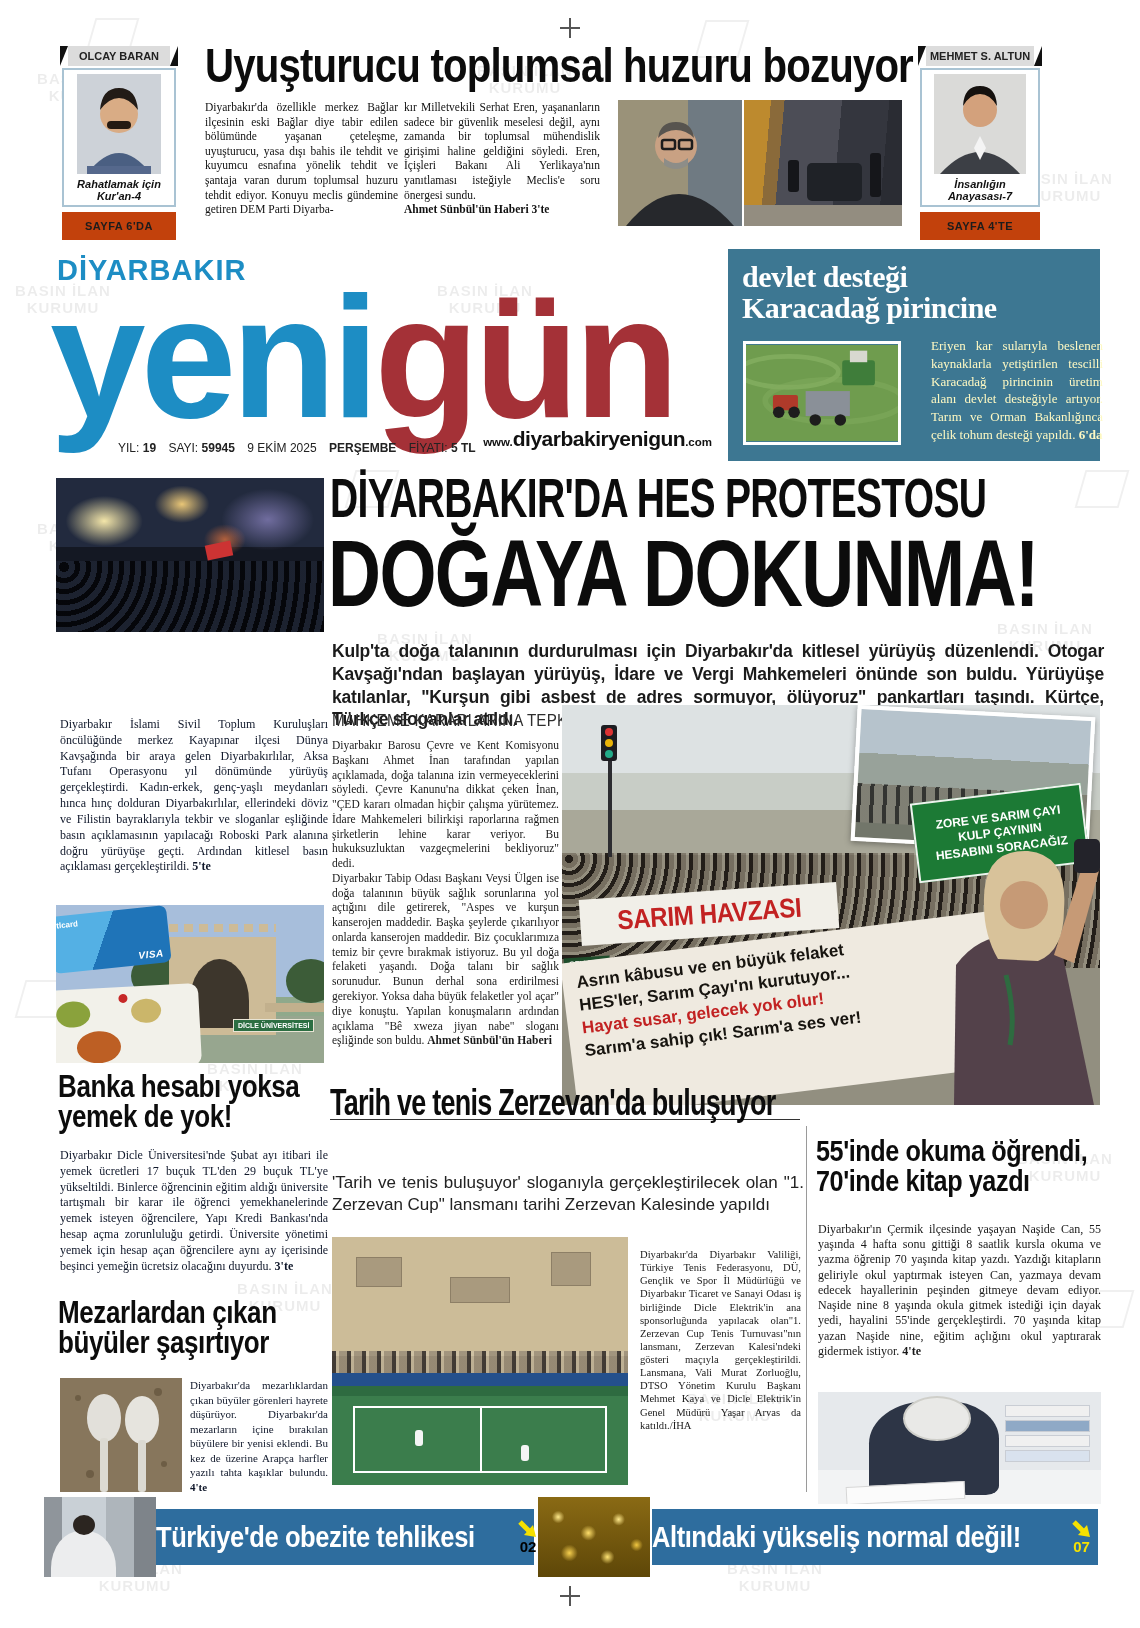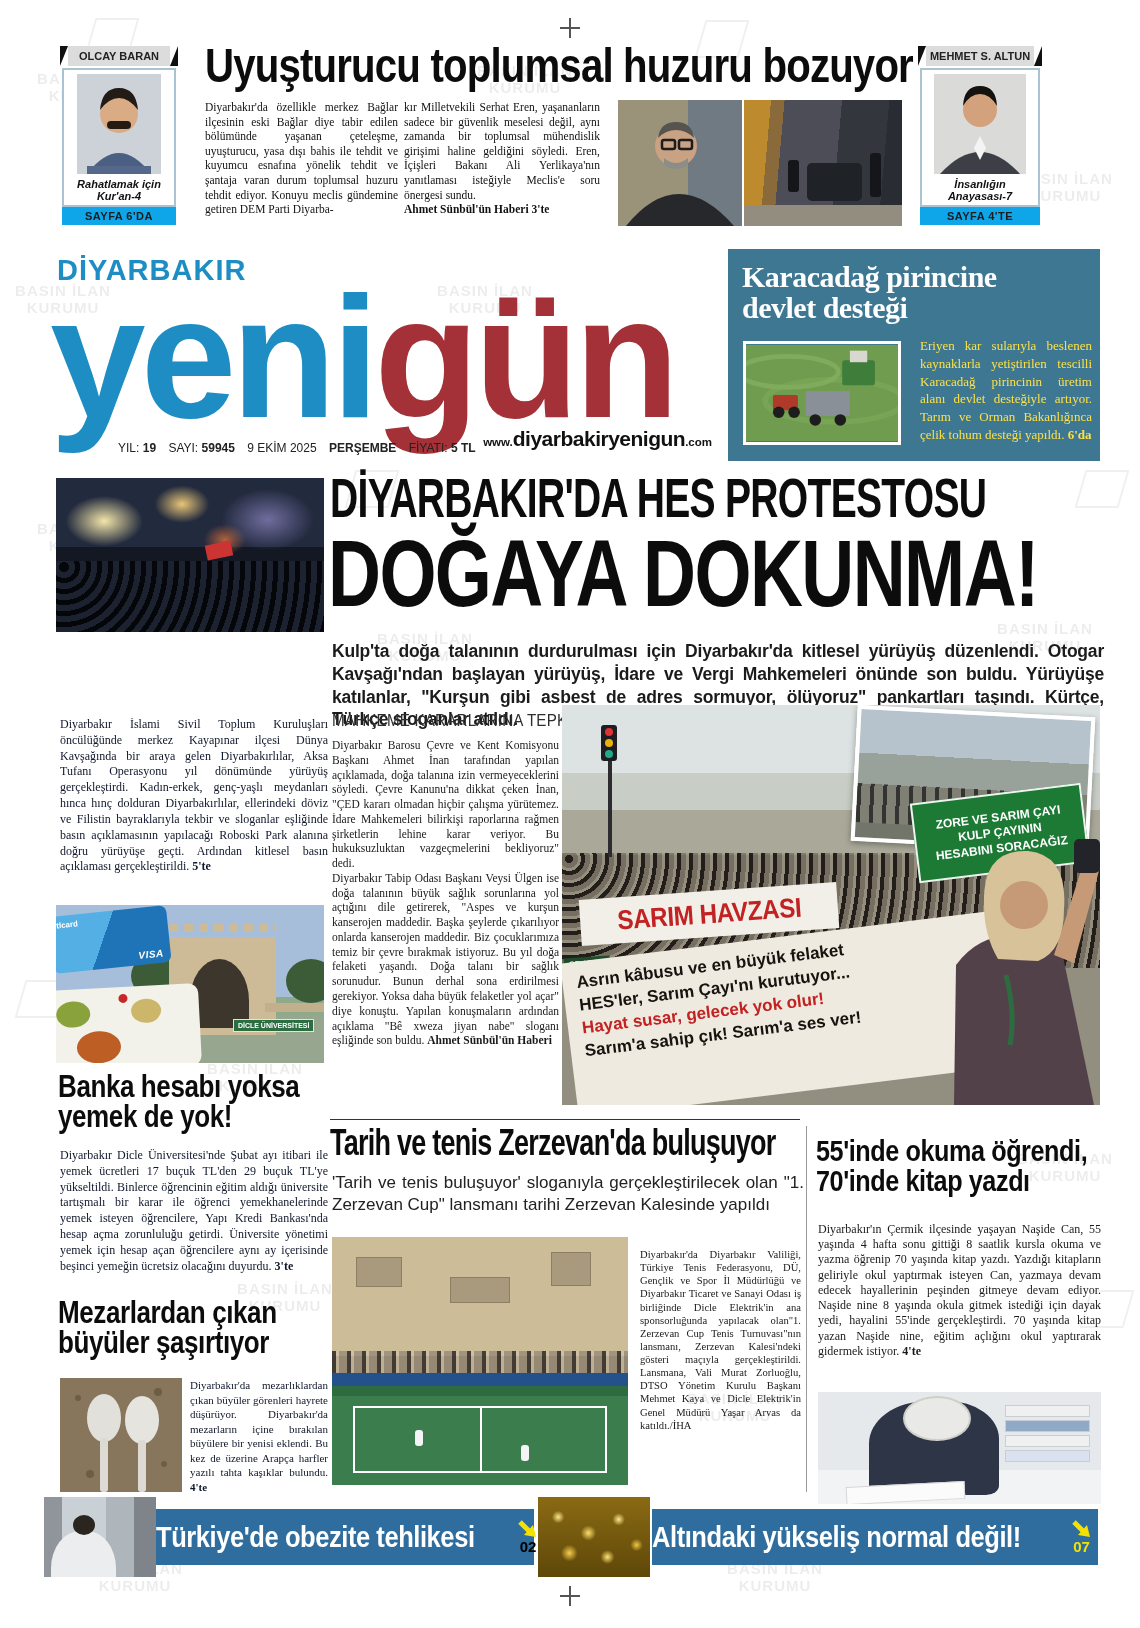--- a/index.html
+++ b/index.html
@@ -23,58 +23,58 @@
 .cross:after{content:"";position:absolute;top:0;bottom:0;left:9px;width:1.5px;background:#555}
 
 .colbox{position:absolute;width:114px}
 .col-tab{position:relative;height:20px;background:#dcdcdc;display:flex;align-items:center;justify-content:center;
   font-size:11px;font-weight:bold;color:#222;margin:0 6px}
 .col-tab:before,.col-tab:after{content:"";position:absolute;top:0;border-style:solid}
 .col-tab:before{left:-8px;border-width:20px 8px 0 0;border-color:#111 transparent transparent transparent}
 .col-tab:after{right:-8px;border-width:0 0 20px 8px;border-color:transparent transparent #111 transparent}
 .col-frame{margin-top:2px;border:2px solid #a9c3d3;background:#fff;padding:4px 3px 3px;text-align:center}
 .col-caption{font-size:11px;font-weight:bold;font-style:italic;line-height:1.1;margin-top:4px}
-.col-page{background:#0ea5e9;height:18px;display:flex;align-items:center;justify-content:center;
+.col-page{margin-top:5px;background:#c2410c;height:28px;display:flex;align-items:center;justify-content:center;
   font-size:11px;font-weight:bold;color:#1c1c1c;letter-spacing:.5px}
 
 .top-head{position:absolute;left:205px;top:42px}
 .top-head .cond{font-size:49px;font-weight:bold;letter-spacing:-1px;transform:scaleX(.82)}
 .topcol{position:absolute;top:100px;font-size:11.5px;line-height:1.27}
 
 .mast-city{position:absolute;left:57px;top:254px;font-size:29px;font-weight:bold;letter-spacing:1px}
 .mast-logo{position:absolute;left:50px;top:278px;font-size:172px;font-weight:bold;line-height:.92;letter-spacing:-5px}
 .mast-info{position:absolute;left:118px;top:441px;font-size:12px;color:#222;white-space:nowrap}
 .mast-info .seg{margin-right:9px}
 .mast-site{position:absolute;left:470px;top:427px;width:242px;text-align:right;font-weight:bold;white-space:nowrap}
 .mast-site .big{font-size:21px;letter-spacing:-.5px}
 .mast-site .small{font-size:11.5px}
 
 .promo{position:absolute;left:728px;top:249px;width:372px;height:212px;padding:12px 14px}
 .promo-title{font-family:"Liberation Serif",serif;font-weight:bold;font-size:30px;line-height:1.04;color:#fff;letter-spacing:-.5px}
 .promo-photo{position:absolute;left:15px;top:92px;width:158px;height:104px;border:3px solid #fff;overflow:hidden}
-.promo-body{position:absolute;left:192px;top:88px;width:172px;font-family:"Liberation Serif",serif;
-  font-size:13px;line-height:1.37;color:#fde047;text-align:justify}
+.promo-body{position:absolute;left:203px;top:88px;width:172px;font-family:"Liberation Serif",serif;
+  font-size:13px;line-height:1.37;color:#fef9c3;text-align:justify}
 
 .main-kicker{position:absolute;left:330px;top:472px}
 .main-kicker .cond{font-size:55px;font-weight:bold;letter-spacing:-1px;transform:scaleX(.71)}
 .main-headline{position:absolute;left:328px;top:528px}
 .main-headline .cond{font-size:94px;font-weight:bold;letter-spacing:-2px;transform:scaleX(.78)}
 .main-subhead{position:absolute;left:332px;top:640px;width:772px;font-size:17.5px;font-weight:bold;
   line-height:1.3;color:#1b1b1b;text-align:justify;letter-spacing:-.2px}
 .mid-col{position:absolute;left:332px;top:711px;width:227px}
 .mid-kicker{font-size:16.5px;letter-spacing:.2px;color:#2e2e2e;margin-bottom:8px}
 .mid-kicker .cond{transform:scaleX(.92)}
 .mid-col p{font-family:"Liberation Serif",serif;font-size:11.5px;line-height:1.285;text-align:justify;color:#1a1a1a}
 
 .lr-h{position:absolute}
 .lr-h .cond{font-size:31px;font-weight:bold;line-height:.98;letter-spacing:-.5px;transform:scaleX(.84);white-space:normal;display:block;width:320px}
 .lr-b{position:absolute;font-family:"Liberation Serif",serif;font-size:12px;line-height:1.32;text-align:justify;color:#0f172a}
 
 .tennis-rule{position:absolute;left:330px;top:1119px;width:470px;height:1px;background:#333}
-.tennis-h{position:absolute;left:330px;top:1126px}
+.tennis-h{position:absolute;left:330px;top:1086px}
 .tennis-h .cond{font-size:36px;font-weight:bold;letter-spacing:-1px;transform:scaleX(.75)}
 .tennis-sub{position:absolute;left:332px;top:1172px;width:472px;font-size:17px;line-height:1.28;color:#222;text-align:justify}
 .tennis-b{position:absolute;left:640px;top:1248px;width:161px;font-family:"Liberation Serif",serif;
   font-size:10.6px;line-height:1.24;text-align:justify;color:#1a1a1a}
 .vrule{position:absolute;left:806px;top:1126px;width:1px;height:366px;background:#9a9a9a}
 .naside-h{position:absolute;left:816px;top:1136px}
 .naside-h .cond{font-size:30px;font-weight:bold;line-height:1;letter-spacing:-.5px;transform:scaleX(.84);white-space:normal;display:block;width:340px}
 .naside-b{position:absolute;left:818px;top:1222px;width:283px;font-family:"Liberation Serif",serif;
   font-size:12px;line-height:1.27;text-align:justify;color:#1a1a1a}
 
@@ -318,22 +318,22 @@
     <span class="seg"><span>YIL:</span> <b>19</b></span>
     <span class="seg"><span>SAYI:</span> <b>59945</b></span>
     <span class="seg">9 EKİM 2025</span>
     <span class="seg"><b>PERŞEMBE</b></span>
     <span class="seg"><span>FİYATI:</span> <b>5 TL</b></span>
   </div>
   <div class="mast-site"><span class="small">www.</span><span class="big">diyarbakiryenigun</span><span class="small">.com</span></div>
 
   <div class="promo" style="background:#3d7792">
     <div class="promo-title">
+      <span style="display:block">devlet desteği</span>
       <span style="display:block">Karacadağ pirincine</span>
-      <span style="display:block">devlet desteği</span>
     </div>
     <div class="promo-photo">
       <svg class="svgph" viewBox="0 0 158 100">
         <rect width="158" height="100" fill="#6f9c4e"></rect>
         <ellipse cx="44" cy="28" rx="52" ry="16" fill="none" stroke="#87b264" stroke-width="5" opacity=".7"></ellipse>
         <ellipse cx="92" cy="58" rx="72" ry="22" fill="none" stroke="#82ab5e" stroke-width="6" opacity=".5"></ellipse>
         <rect x="100" y="16" width="34" height="26" rx="3" fill="#3f7d3a"></rect>
         <rect x="108" y="6" width="18" height="12" fill="#d8d8d0"></rect>
         <rect x="28" y="52" width="26" height="16" rx="2" fill="#b03a2a"></rect>
         <circle cx="34" cy="70" r="6" fill="#1d1d1d"></circle>

